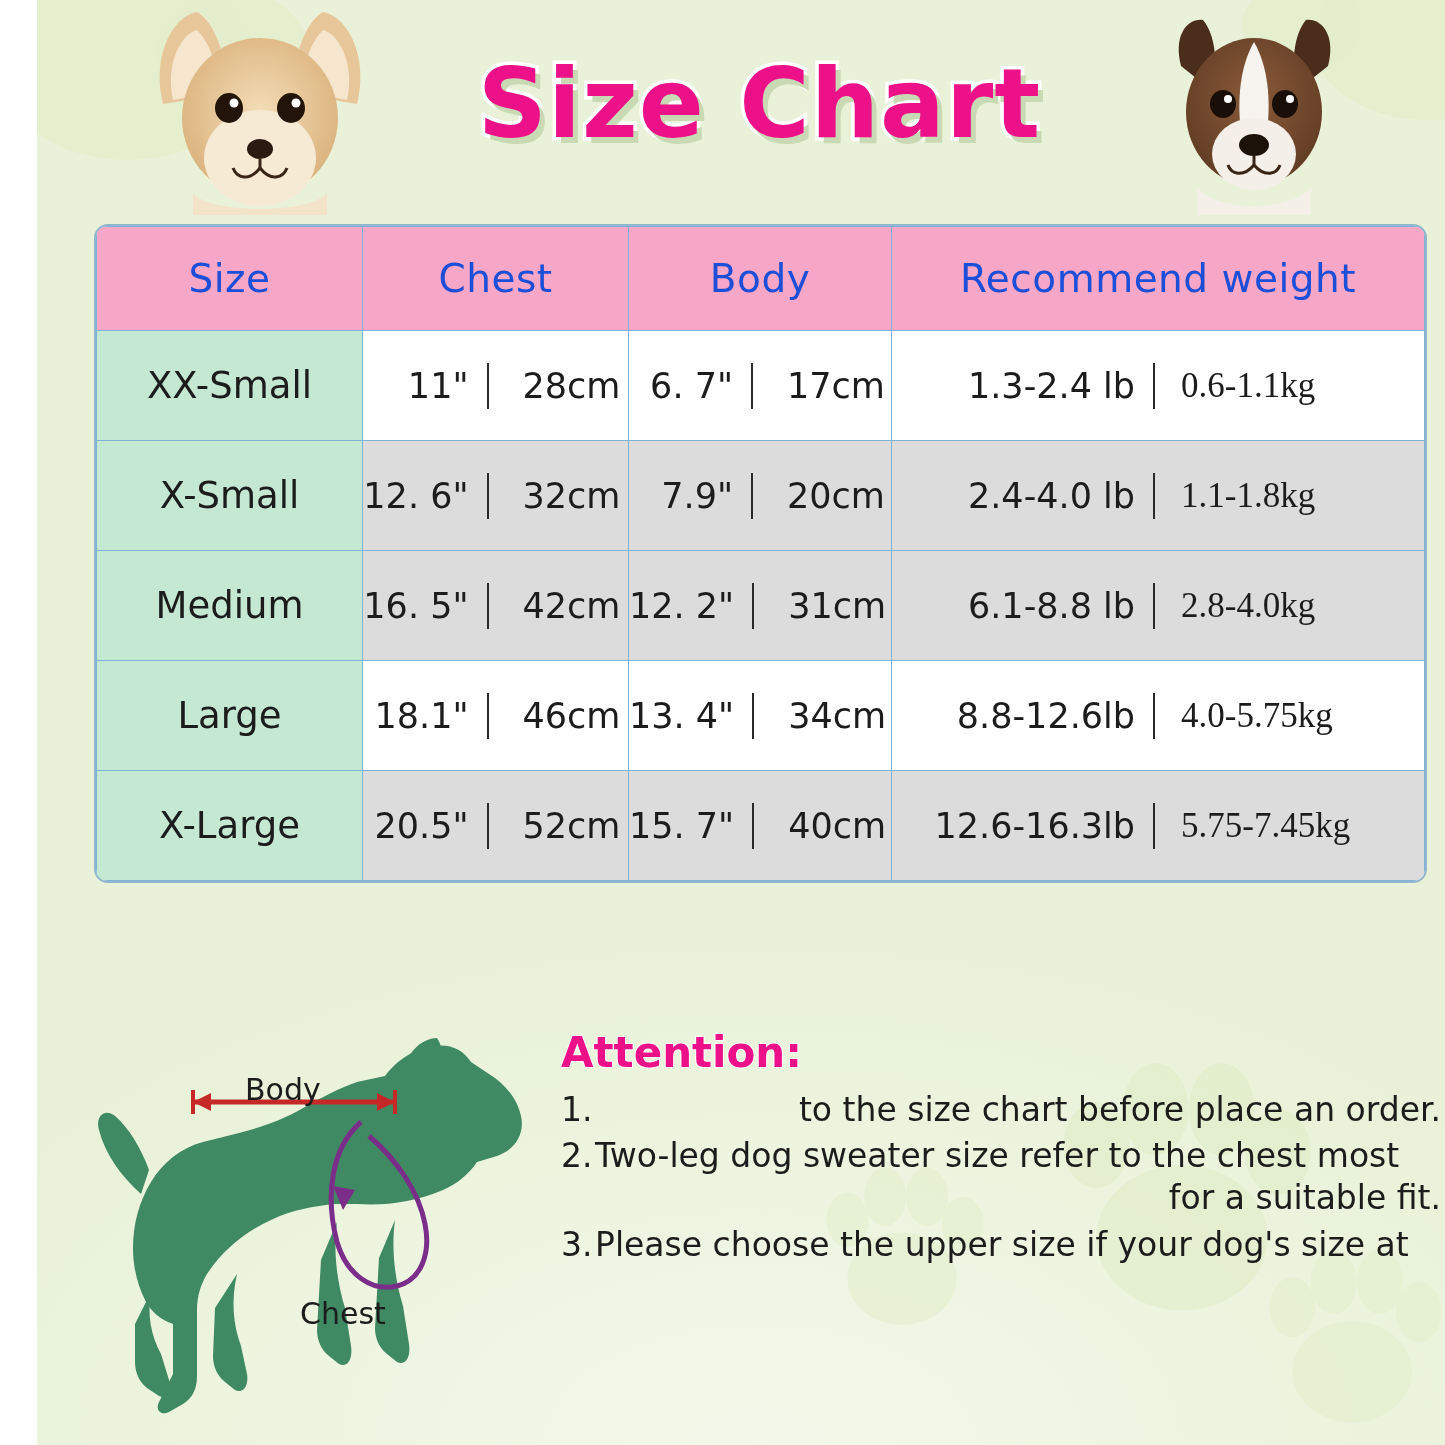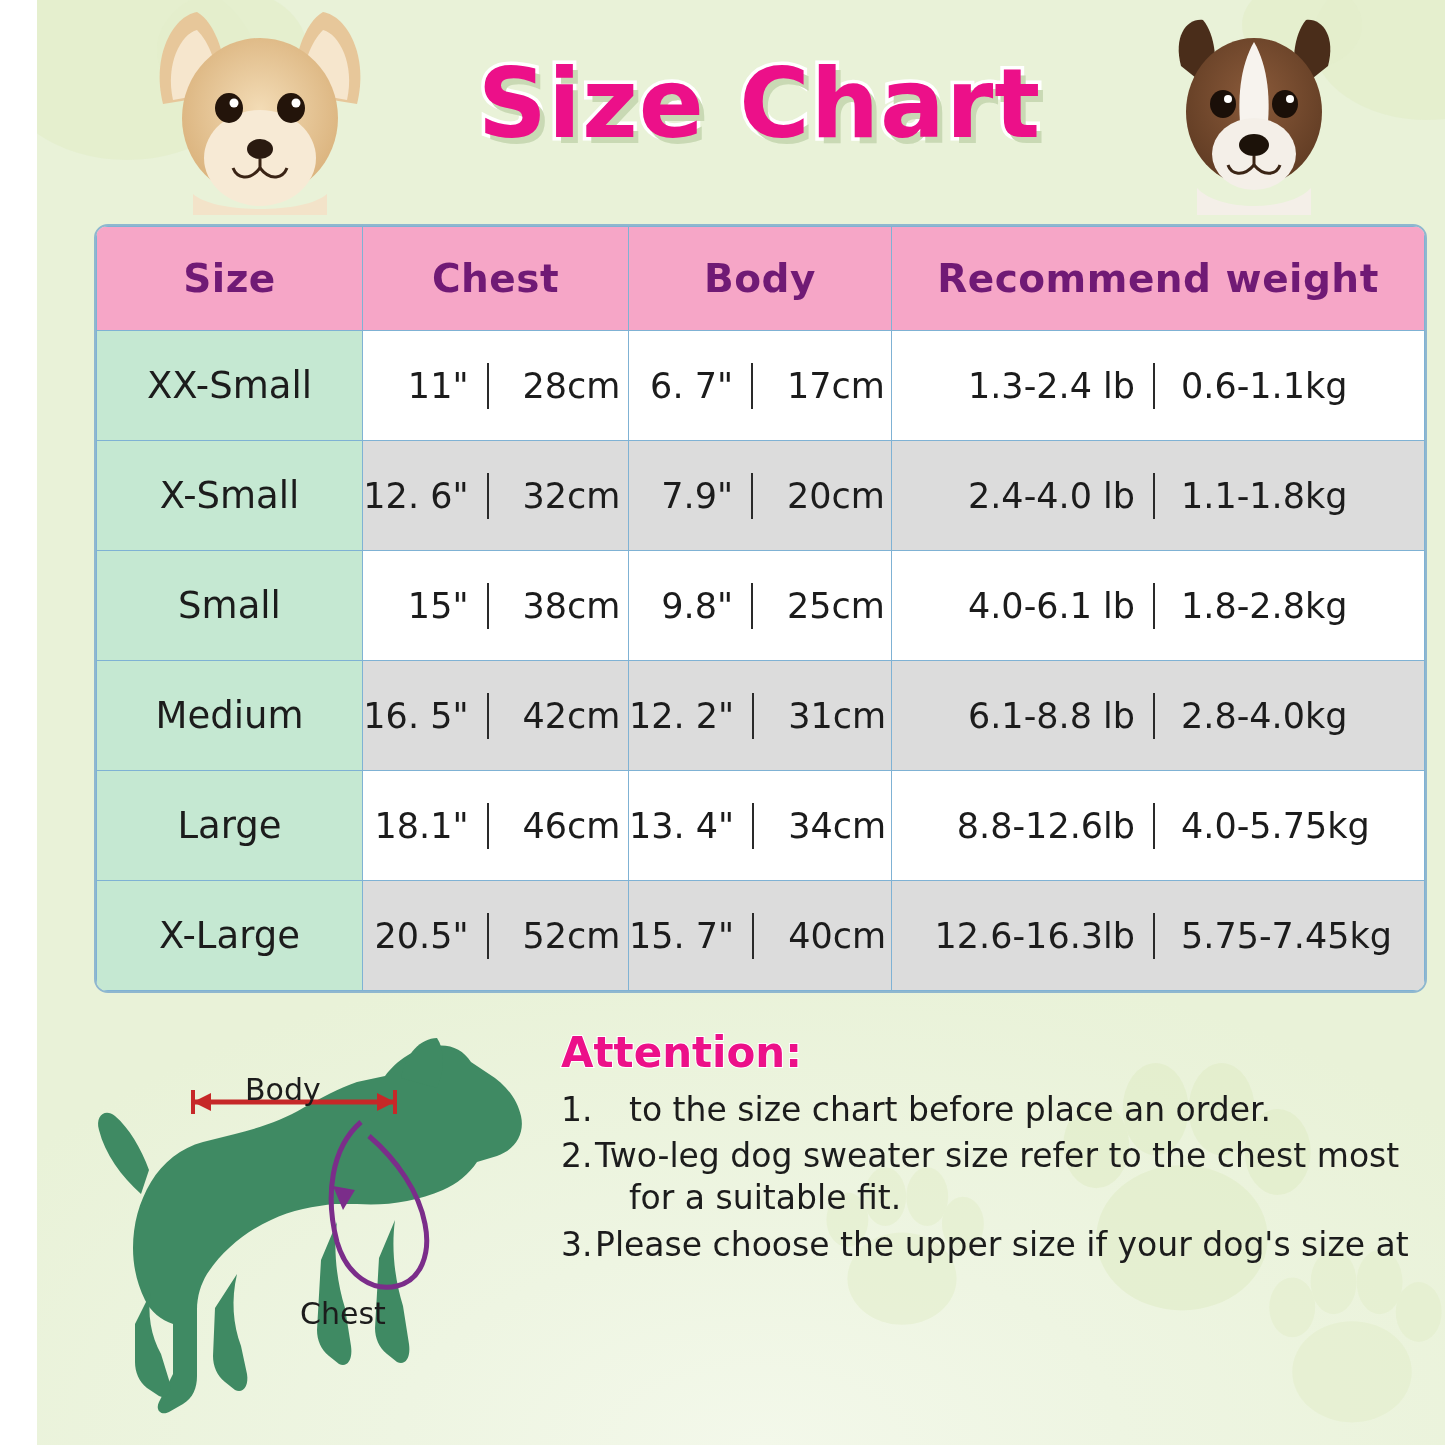--- a/index.html
+++ b/index.html
@@ -94,23 +94,23 @@
   }
   table.size-table th,
   table.size-table td {
     border: 1px solid #7fb2d4;
     padding: 0;
     text-align: center;
     vertical-align: middle;
   }
   thead th {
     background: #f6a6c7;
-    color: #701a75;
+    color: #1d4ed8;
     font-size: 39px;
-    font-weight: bold;
+    font-weight: normal;
     height: 103px;
     border-color: #f6a6c7;
     letter-spacing: .5px;
   }
   thead th.col-size { width: 265px; }
   thead th.col-chest { width: 265px; }
   thead th.col-body { width: 262px; }
 
   tbody td { height: 109px; font-size: 35px; color: #1c1c1c; }
   td.size-cell {
@@ -133,21 +133,21 @@
     white-space: nowrap;
   }
   .dual .a { text-align: right; padding-right: 18px; }
   .dual .b { text-align: left; padding-left: 34px; }
   .dual .sep {
     width: 2px;
     height: 46px;
     background: #2a2a2a;
   }
   .wt .a { }
-  .wt .b { padding-left: 26px; }
+  .wt .b { padding-left: 26px; font-family: Liberation Serif, serif; }
 
   
   .bottom {
     position: absolute;
     top: 1010px;
     left: 0;
     width: 1445px;
     height: 435px;
   }
 
@@ -189,21 +189,21 @@
   }
   .att-item {
     display: flex;
     font-size: 33px;
     color: #1c1c1c;
     line-height: 1.28;
     margin-bottom: 4px;
   }
   .att-num { width: 34px; flex: 0 0 34px; }
   .att-text { flex: 1 1 auto; }
-  .att-text .ln2 { display: block; padding-left: 34px; }
+  .att-text .ln2 { display: block; padding-left: 34px; text-align: right; }
 </style>
 </head>
 <body>
 
 <div id="page">
 
   <div class="blob" style="width:260px;height:190px;left:-40px;top:-30px;"></div>
   <div class="blob" style="width:150px;height:120px;left:120px;top:-10px;"></div>
   <div class="blob" style="width:230px;height:160px;right:-60px;top:-40px;"></div>
   <div class="blob" style="width:120px;height:90px;right:120px;top:-20px;"></div>
@@ -348,44 +348,20 @@
               <span class="a">7.9"</span>
               <span class="sep"></span>
               <span class="b">20cm</span>
             </div>
           </td>
           <td class="val">
             <div class="dual wt">
               <span class="a">2.4-4.0 lb</span>
               <span class="sep"></span>
               <span class="b">1.1-1.8kg</span>
-            </div>
-          </td>
-        </tr>
-        <tr class="odd">
-          <td class="size-cell">Small</td>
-          <td class="val">
-            <div class="dual">
-              <span class="a">15"</span>
-              <span class="sep"></span>
-              <span class="b">38cm</span>
-            </div>
-          </td>
-          <td class="val">
-            <div class="dual">
-              <span class="a">9.8"</span>
-              <span class="sep"></span>
-              <span class="b">25cm</span>
-            </div>
-          </td>
-          <td class="val">
-            <div class="dual wt">
-              <span class="a">4.0-6.1 lb</span>
-              <span class="sep"></span>
-              <span class="b">1.8-2.8kg</span>
             </div>
           </td>
         </tr>
         <tr class="even">
           <td class="size-cell">Medium</td>
           <td class="val">
             <div class="dual">
               <span class="a">16. 5"</span>
               <span class="sep"></span>
               <span class="b">42cm</span>

